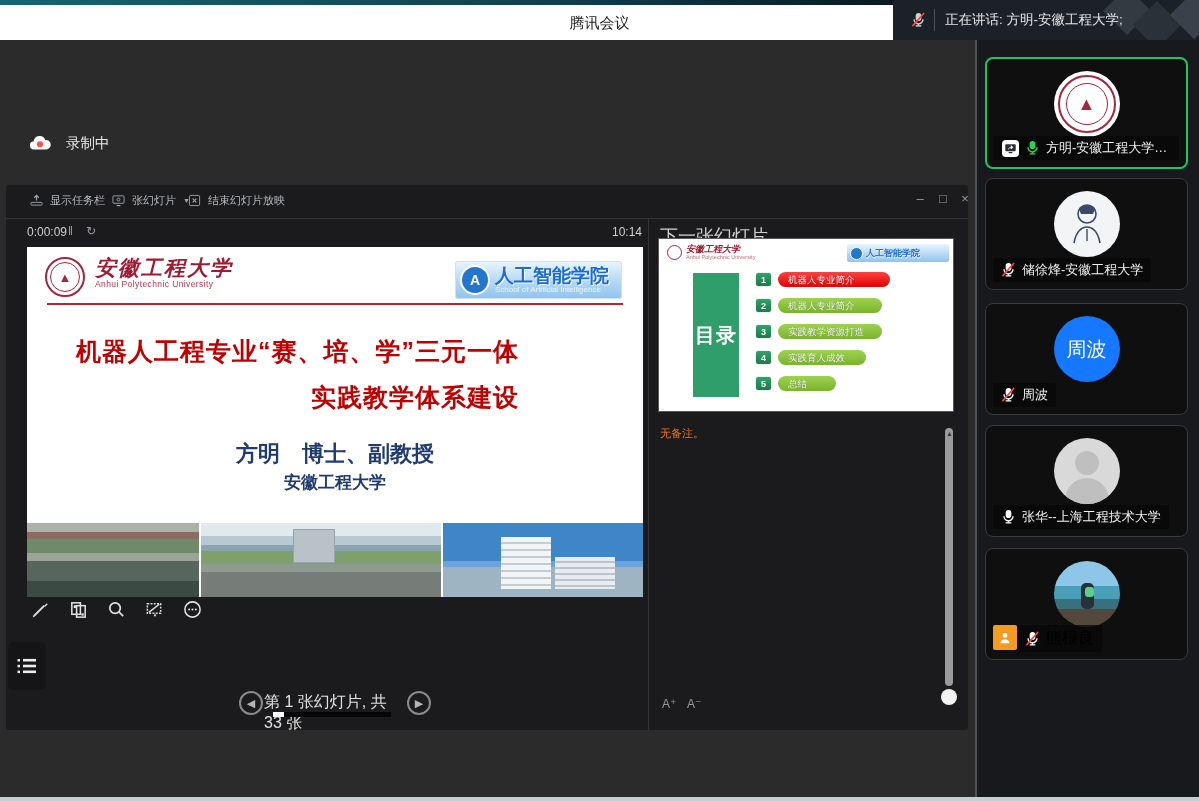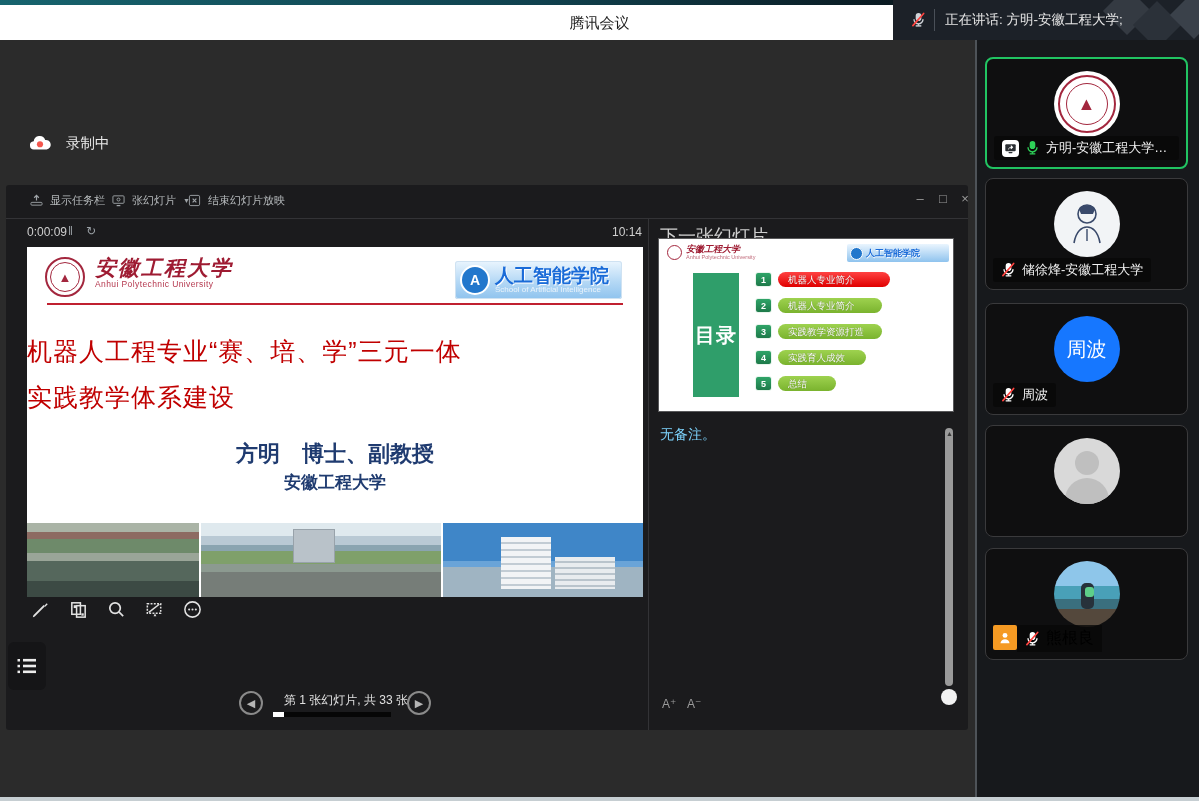--- a/index.html
+++ b/index.html
@@ -46,21 +46,21 @@
     background:linear-gradient(180deg,#eaf5fe 0%,#b4d8f5 55%,#8fc3ee 100%);
     display:flex;align-items:center;padding-left:5px;box-sizing:border-box;gap:5px;
     box-shadow:0 0 0 1px #cfe2f2 inset;}
   .college-logo{width:30px;height:30px;border-radius:50%;background:#2277cc;border:2px solid #fff;
     box-sizing:border-box;color:#fff;font-size:14px;font-weight:bold;display:flex;
     align-items:center;justify-content:center;}
   .college-cn{font-size:19px;font-weight:bold;color:#1a6bd8;line-height:18px;
     text-shadow:1px 1px 0 #fff;}
   .college-en{font-size:8px;color:#e9f3fb;line-height:9px;}
   .redline{position:absolute;left:20px;top:56px;width:576px;height:2px;background:#c02030;}
-  .s-title{position:absolute;left:0;width:492px;text-align:left;font-weight:normal;
+  .s-title{position:absolute;left:0;width:492px;text-align:right;font-weight:bold;
     color:#c00000;font-size:25px;letter-spacing:1px;}
   .s-sub{position:absolute;left:0;width:616px;text-align:center;font-weight:bold;
     color:#1f3b70;}
   .photos{position:absolute;left:0;top:276px;width:616px;height:74px;display:flex;gap:2px;
     background:#fff;}
   .ph{height:74px;position:relative;overflow:hidden;}
   .ph1{width:172px;background:linear-gradient(180deg,#aab4a6 0 12%,#8d6b62 12% 22%,
     #6e8a6a 22% 40%,#9aa598 40% 52%,#55675c 52% 78%,#3c4a44 78% 100%);}
   .ph2{width:240px;background:linear-gradient(180deg,#dfe9ee 0 18%,#b9c9d4 18% 30%,
     #8aa4b0 30% 38%,#7fa06a 38% 55%,#8c9a90 55% 66%,#767d78 66% 100%);}
@@ -72,22 +72,22 @@
     background:repeating-linear-gradient(180deg,#f2f4f6 0 5px,#c2ccd4 5px 7px);}
   .ph3 .bldg2{position:absolute;left:112px;top:34px;width:60px;height:32px;
     background:repeating-linear-gradient(180deg,#e8ecef 0 4px,#b9c4cc 4px 6px);}
   
   .tools{position:absolute;left:22px;top:412px;display:flex;gap:14px;align-items:center;}
   .tool{width:24px;height:24px;display:flex;align-items:center;justify-content:center;}
   
   .nav-circle{position:absolute;top:506px;width:24px;height:24px;border-radius:50%;
     border:2px solid #8a8a8a;color:#b5b5b5;font-size:11px;display:flex;align-items:center;
     justify-content:center;box-sizing:border-box;}
-  .nav-status{position:absolute;left:258px;top:507px;width:144px;text-align:right;
-    font-size:12px;color:#e0e0e0;}
+  .nav-status{position:absolute;left:258px;top:507px;width:144px;text-align:left;
+    font-size:16px;color:#e0e0e0;}
   .nav-bar{position:absolute;left:267px;top:527px;width:118px;height:5px;background:#060606;}
   .nav-bar .seg{width:11px;height:5px;background:#ffffff;}
   
   .preview{position:absolute;left:652px;top:53px;width:296px;height:174px;background:#fff;
     border:1px solid #58585a;box-sizing:border-box;}
   .toc-bar{position:absolute;left:34px;top:34px;width:46px;height:124px;background:#2f9e6a;
     display:flex;align-items:center;justify-content:center;color:#fff;font-size:20px;
     font-weight:bold;letter-spacing:1px;}
   .toc-row{position:absolute;left:96px;display:flex;align-items:center;gap:6px;}
   .r0{top:33px}.r1{top:59px}.r2{top:85px}.r3{top:111px}.r4{top:137px}
@@ -102,21 +102,21 @@
   .mini-header{position:absolute;left:0;top:0;width:296px;height:30px;}
   .mini-script{font-family:"DejaVu Serif","Liberation Serif",serif;font-style:italic;
     font-weight:bold;color:#9e1b32;font-size:9px;line-height:10px;}
   .mini-en{font-size:5.5px;color:#c06a7a;}
   .mini-college{position:absolute;right:6px;top:5px;width:102px;height:18px;border-radius:2px;
     background:linear-gradient(180deg,#eaf5fe,#8fc3ee);display:flex;align-items:center;
     gap:3px;padding-left:3px;box-sizing:border-box;}
   .mini-college .c{width:13px;height:13px;border-radius:50%;background:#2277cc;
     border:1px solid #fff;box-sizing:border-box;}
   .mini-college .t{font-size:9px;font-weight:bold;color:#1a6bd8;text-shadow:.5px .5px 0 #fff;}
-  .notes{position:absolute;left:654px;top:241px;font-size:14px;color:#7dd3fc;}
+  .notes{position:absolute;left:654px;top:241px;font-size:11px;color:#f97316;}
   .nscroll{position:absolute;left:939px;top:243px;width:8px;height:258px;border-radius:4px;
     background:#9a9a9a;}
   .nscroll .up{position:absolute;left:1px;top:2px;font-size:7px;color:#3a3a3a;}
   .nscroll-cap{position:absolute;left:935px;top:504px;width:16px;height:16px;border-radius:50%;
     background:#f2f2f2;}
   .fontbtn{position:absolute;top:512px;font-size:12px;color:#9a9a9a;}
   
   .listbtn{left:8px;top:602px;width:38px;height:48px;background:#151517;border-radius:6px;
     display:flex;align-items:center;justify-content:center;z-index:4;}
   .share-ico{width:19px;height:19px;border-radius:4px;background:#fff;display:flex;
@@ -441,20 +441,26 @@
         </svg>
       <span class="nm">周波</span>
     </div>
   </div>
 
   <div class="tile t3">
     <div class="avatar av-person">
       <div class="head"></div>
         <div class="bodyy"></div>
     </div>
+    <div class="tile-label">
+      <svg class="mic mic-white">
+          <use href="#ico-mic"></use>
+        </svg>
+      <span class="nm">张华--上海工程技术大学</span>
+    </div>
   </div>
 
   <div class="tile t4">
     <div class="avatar av-photo1">
       <div class="fig"></div>
         <div class="fig2"></div>
     </div>
     <div class="label-row">
       <span class="org-badge">
         <svg width="14" height="14" viewBox="0 0 16 16">

